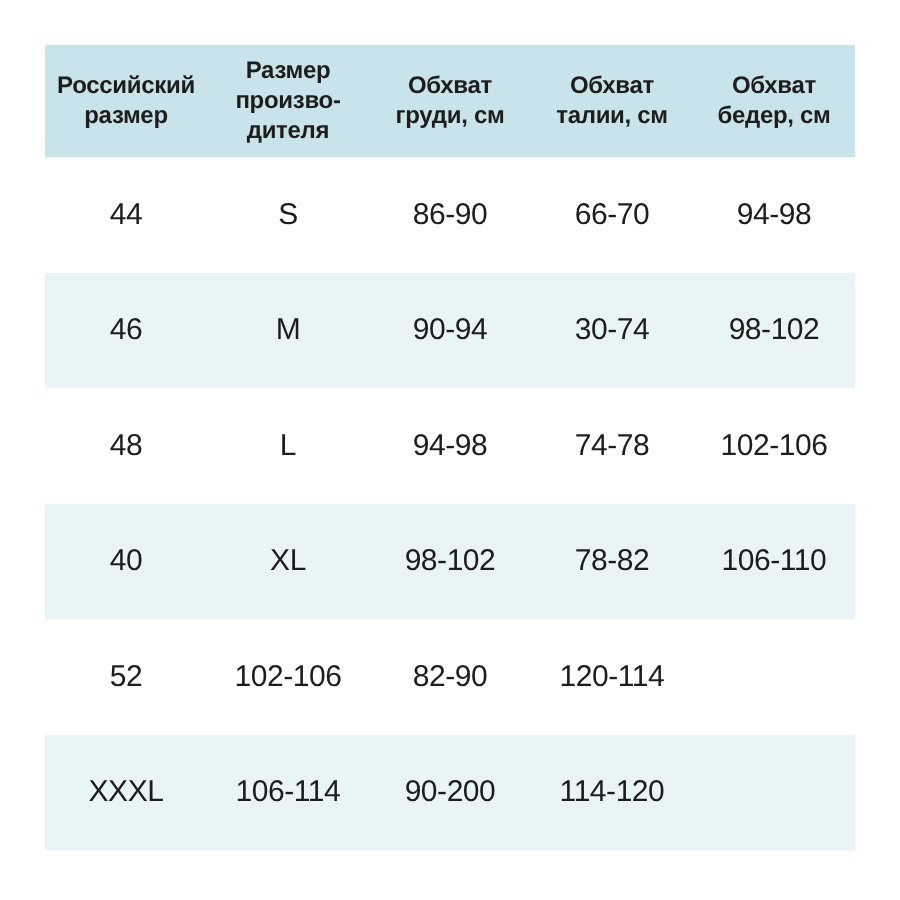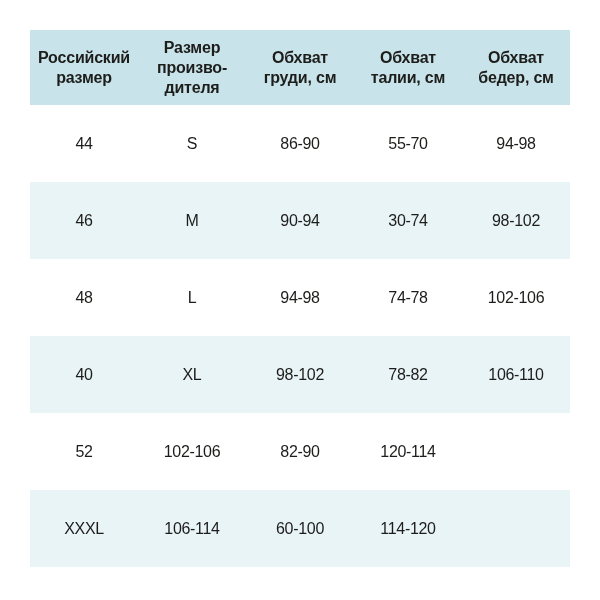--- a/index.html
+++ b/index.html
@@ -49,21 +49,21 @@
     background: #ffffff;
   }
   .tr.alt {
     background: #e9f4f7;
   }
   .td {
     display: flex;
     align-items: center;
     justify-content: center;
     text-align: center;
-    font-size: 16px;
+    font-size: 20px;
     letter-spacing: -0.3px;
     font-weight: normal;
   }
 </style>
 </head>
 <body>
 
 <div class="page">
   <div class="size-table">
 
@@ -78,21 +78,21 @@
       <div class="th">Обхват
 талии, см</div>
       <div class="th">Обхват
 бедер, см</div>
     </div>
 
     <div class="tr">
       <div class="td">44</div>
       <div class="td">S</div>
       <div class="td">86-90</div>
-      <div class="td">55-70</div>
+      <div class="td">66-70</div>
       <div class="td">94-98</div>
     </div>
 
     <div class="tr alt">
       <div class="td">46</div>
       <div class="td">M</div>
       <div class="td">90-94</div>
       <div class="td">30-74</div>
       <div class="td">98-102</div>
     </div>
@@ -116,18 +116,18 @@
     <div class="tr">
       <div class="td">52</div>
       <div class="td">102-106</div>
       <div class="td">82-90</div>
       <div class="td">120-114</div>
     </div>
 
     <div class="tr alt">
       <div class="td">XXXL</div>
       <div class="td">106-114</div>
-      <div class="td">60-100</div>
+      <div class="td">90-200</div>
       <div class="td">114-120</div>
     </div>
 
   </div>
 </div>
 
 </body></html>

